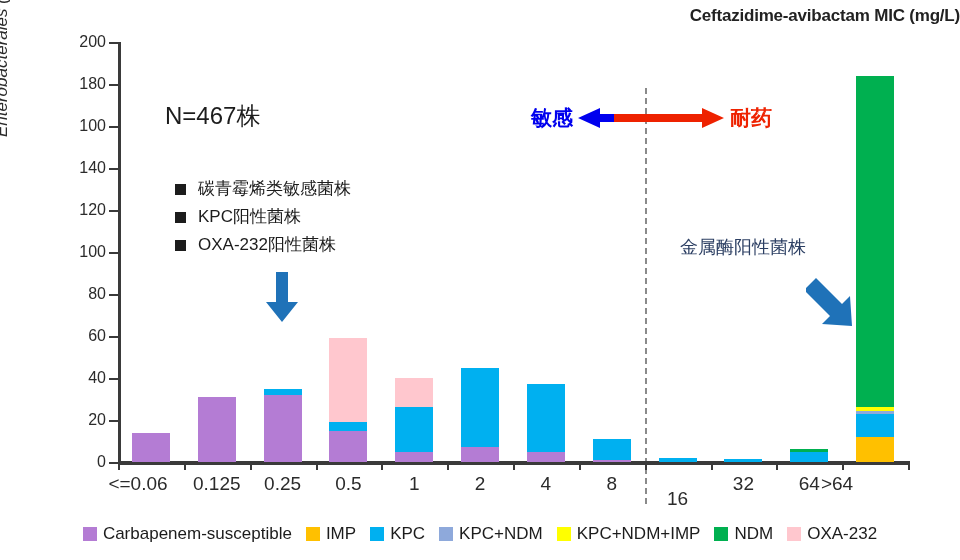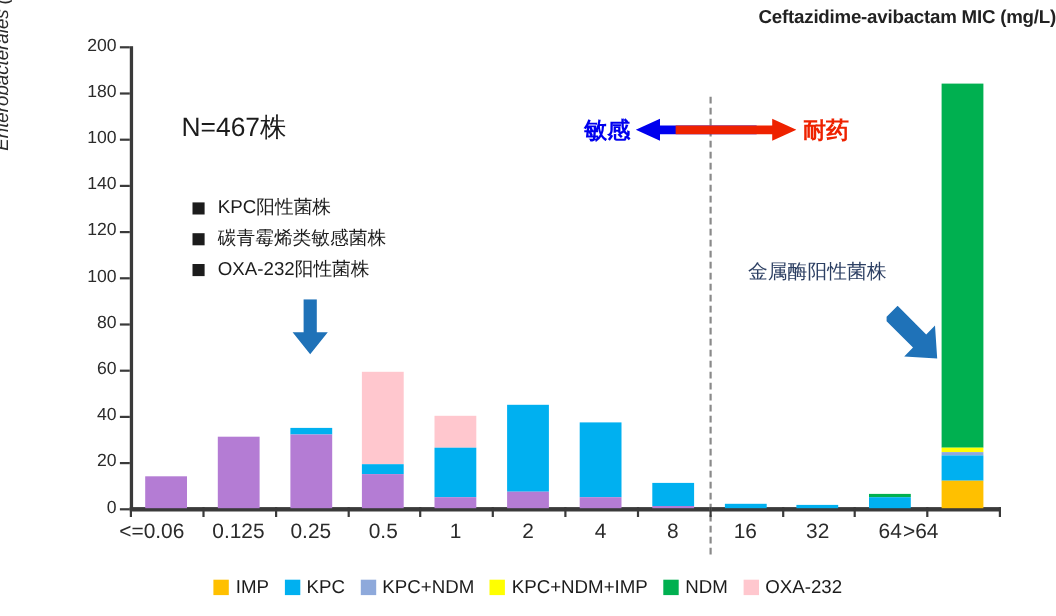--- a/index.html
+++ b/index.html
@@ -333,40 +333,40 @@
     <div class="x-tick-label" style="left: 348.417px;">0.5</div>
     <div class="x-tick" style="left: 381.333px;"></div>
     <div class="x-tick-label" style="left: 414.25px;">1</div>
     <div class="x-tick" style="left: 447.167px;"></div>
     <div class="x-tick-label" style="left: 480.083px;">2</div>
     <div class="x-tick" style="left: 513px;"></div>
     <div class="x-tick-label" style="left: 545.917px;">4</div>
     <div class="x-tick" style="left: 578.833px;"></div>
     <div class="x-tick-label" style="left: 611.75px;">8</div>
     <div class="x-tick" style="left: 644.667px;"></div>
-    <div class="x-tick-label" style="left: 677.583px;">16</div>
+    <div class="x-tick-label" style="left: 677.583px; margin-top: 15px;">16</div>
     <div class="x-tick" style="left: 710.5px;"></div>
     <div class="x-tick-label" style="left: 743.417px;">32</div>
     <div class="x-tick" style="left: 776.333px;"></div>
     <div class="x-tick-label" style="left: 809.25px;">64</div>
     <div class="x-tick" style="left: 842.167px;"></div>
     <div class="x-tick" style="left: 908px;"></div>
     <div class="x-tick-label" style="left: 837px;">&gt;64</div>
   </div>
 
 <div id="n-total">N=467株</div>
 
 <div id="marker-list">
     <div class="marker-row">
       <span class="marker-square"></span>
-      <span>KPC阳性菌株</span>
+      <span>碳青霉烯类敏感菌株</span>
     </div>
     <div class="marker-row">
       <span class="marker-square"></span>
-      <span>碳青霉烯类敏感菌株</span>
+      <span>KPC阳性菌株</span>
     </div>
     <div class="marker-row">
       <span class="marker-square"></span>
       <span>OXA-232阳性菌株</span>
     </div>
   </div>
 
 <svg id="down-arrow" width="40" height="56" viewBox="0 0 40 56" style="position:absolute;left:262px;top:272px;">
   <polygon points="14,0 26,0 26,30 36,30 20,50 4,30 14,30" fill="#1f72b8"></polygon>
 </svg>
@@ -381,20 +381,24 @@
 </svg>
 <div id="resistant-label">耐药</div>
 
 <div id="metallo-label">金属酶阳性菌株</div>
 <svg id="diag-arrow" width="58" height="52" viewBox="0 0 58 52" style="position:absolute;left:802px;top:278px;">
   <polygon points="4,10 14,0 40,26 48,18 50,48 20,46 28,38 4,14" fill="#1f72b8"></polygon>
 </svg>
 
 <div id="legend">
     <div class="legend-item">
+      <span class="legend-swatch" style="background: rgb(180, 124, 212);"></span>
+      <span>Carbapenem-susceptible</span>
+    </div>
+    <div class="legend-item">
       <span class="legend-swatch" style="background: rgb(255, 192, 0);"></span>
       <span>IMP</span>
     </div>
     <div class="legend-item">
       <span class="legend-swatch" style="background: rgb(0, 176, 240);"></span>
       <span>KPC</span>
     </div>
     <div class="legend-item">
       <span class="legend-swatch" style="background: rgb(142, 169, 219);"></span>
       <span>KPC+NDM</span>

